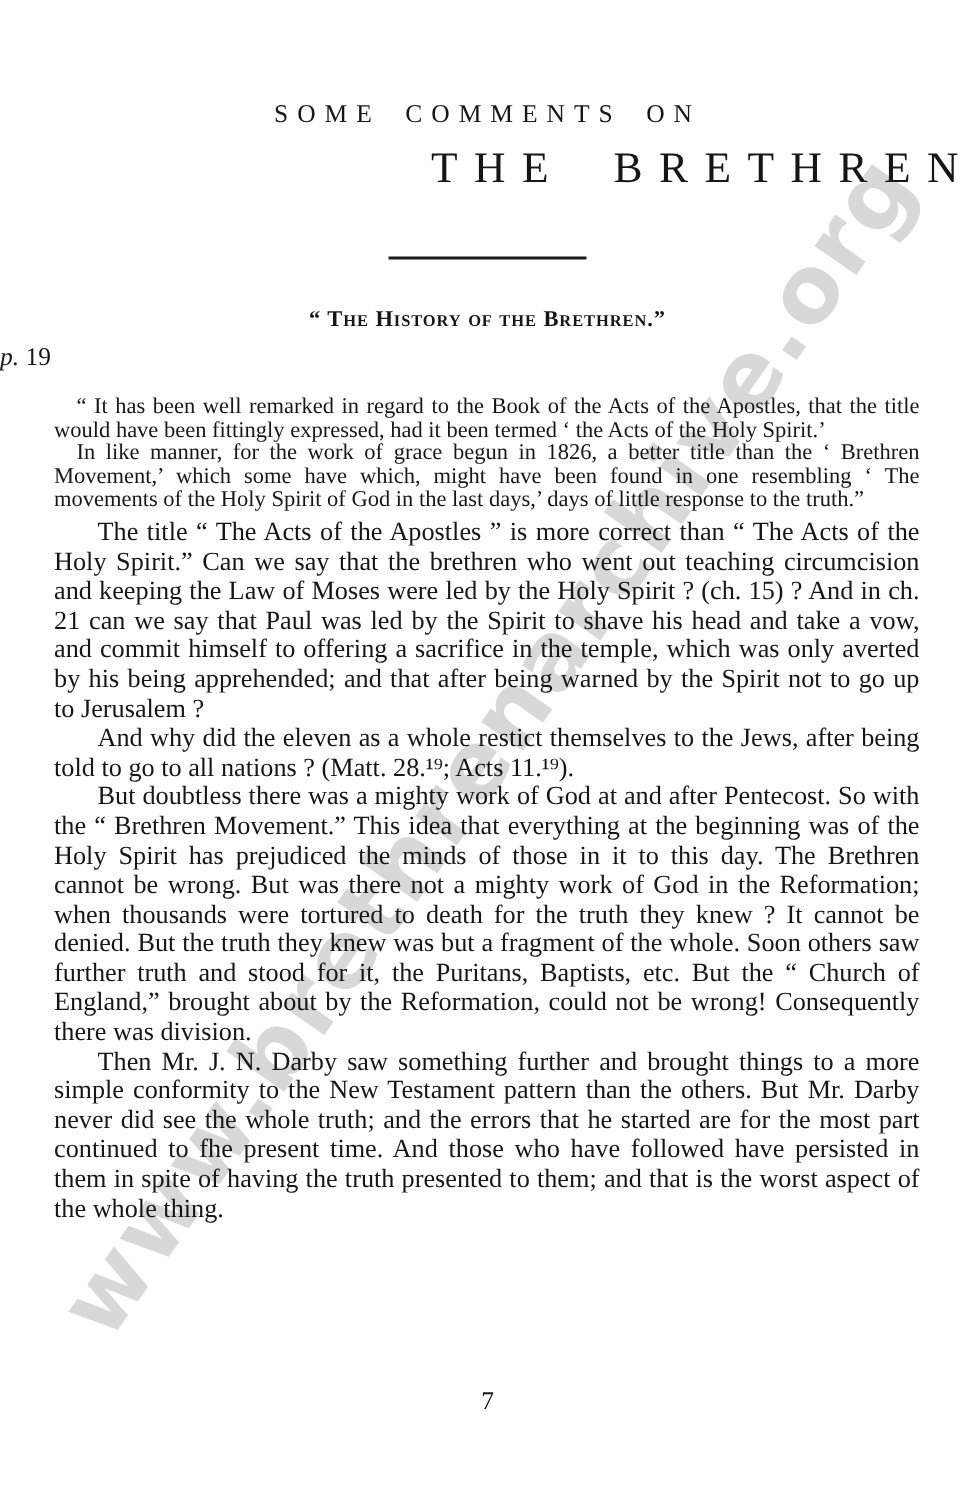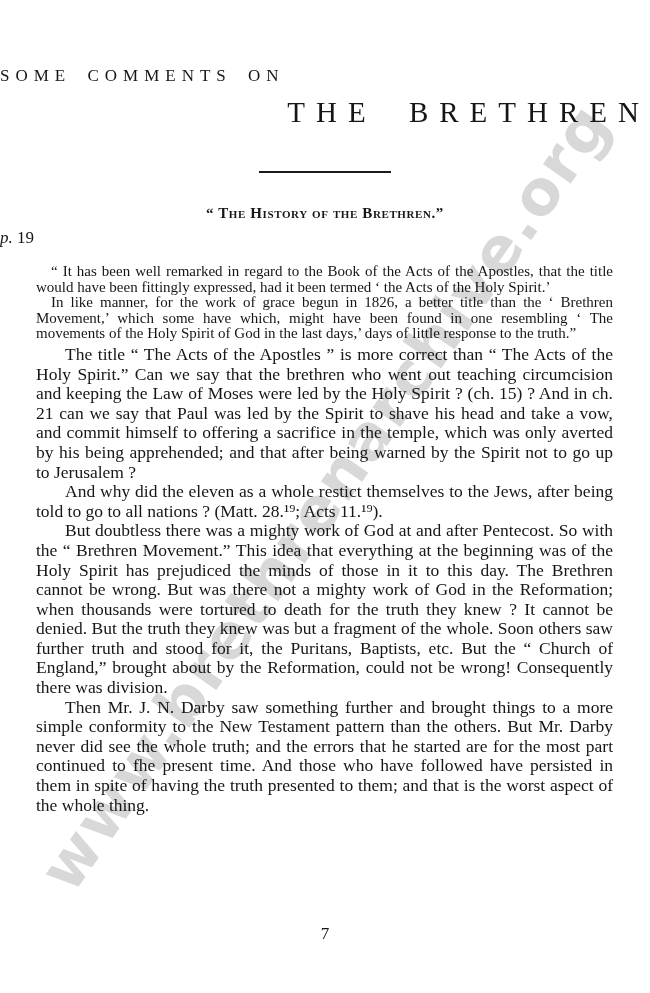--- a/index.html
+++ b/index.html
@@ -21,21 +21,21 @@
     font-weight: 700;
     font-size: 62px;
     letter-spacing: 2px;
     color: #d8d8d8;
     white-space: nowrap;
     z-index: 0;
     user-select: none;
   }
   .content { position: relative; z-index: 1; }
   .kicker {
-    text-align: left;
+    text-align: center;
     font-size: 17px;
     letter-spacing: 6px;
     word-spacing: 6px;
     padding-top: 66px;
   }
   .book-title {
     text-align: right;
     font-size: 29px;
     letter-spacing: 11px;
     word-spacing: 14px;

